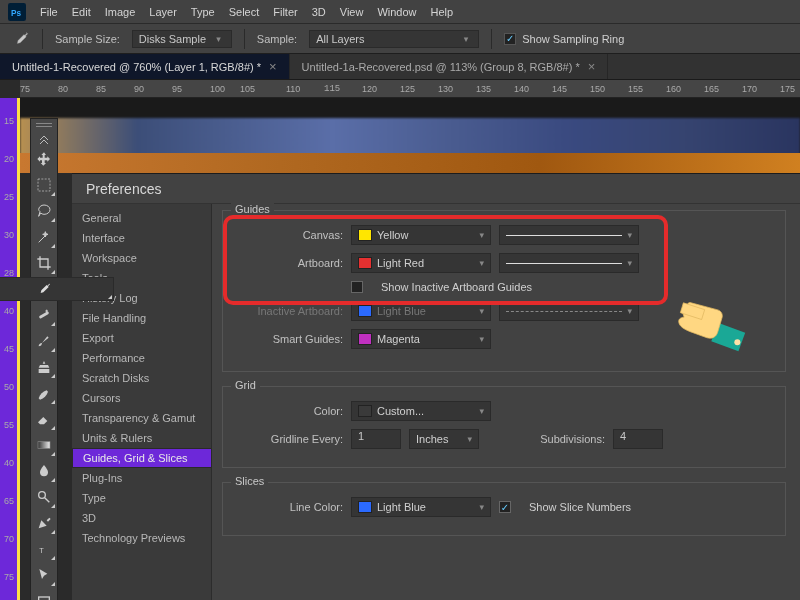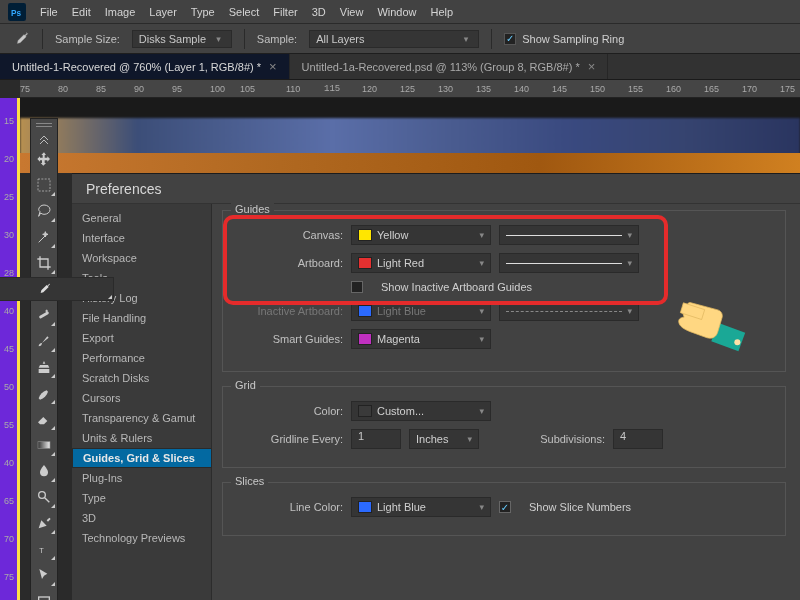--- a/index.html
+++ b/index.html
@@ -43,21 +43,21 @@
 .tooldock .tbtn .tri { position:absolute; right:1px; bottom:1px; width:0; height:0; border-left:4px solid transparent; border-bottom:4px solid #ccc;}
 .tooldock .grab { height:4px; width:16px; border-top:1px solid #888; border-bottom:1px solid #888; margin-bottom:4px;}
 .tooldock .expand { width:10px; height:10px; margin-top:2px;}
 
 
 .prefs { position:absolute; left:72px; right:0; top:173px; bottom:0; background:#424242; border-top:1px solid #1c1c1c; z-index:3;}
 .prefs .titlebar { height:30px; display:flex; align-items:center; padding:0 14px; background:#424242; color:#d8d8d8; font-size:14px; border-bottom:1px solid #333;}
 .prefs .body { display:flex; height:calc(100% - 30px);}
 .prefs .side { width:140px; background:#3a3a3a; border-right:1px solid #2c2c2c; padding:4px 0; display:flex; flex-direction:column;}
 .prefs .side .cat { padding:4px 10px; color:#b8b8b8; cursor:default;}
-.prefs .side .cat.sel { background:#0369a1; color:#e8e8e8;font-weight:bold;}
+.prefs .side .cat.sel { background:#6d28d9; color:#e8e8e8;}
 .prefs .content { flex:1; padding:6px 14px 10px 10px; position:relative;}
 
 .group { border:1px solid #555; padding:6px 10px 10px 10px; margin-bottom:14px; position:relative;}
 .group .glabel { position:absolute; top:-8px; left:8px; background:#424242; padding:0 4px; color:#c8c8c8;}
 .formrow { display:flex; align-items:center; gap:8px; margin:8px 0;}
 .formrow .flabel { width:110px; text-align:right; color:#c0c0c0;}
 .formrow .flabel.dim { color:#777;}
 .sel { background:#353535; border:1px solid #2a2a2a; height:20px; display:flex; align-items:center; padding:0 6px; gap:5px; min-width:140px; justify-content:flex-start; position:relative;}
 .sel .sw { width:14px; height:12px; border:1px solid #222;}
 .sel .chev { margin-left:auto; font-size:9px; color:#888;}

